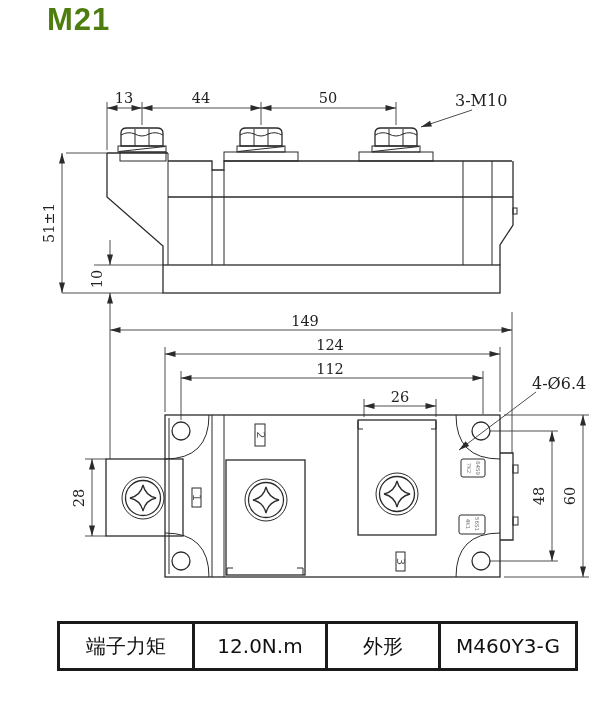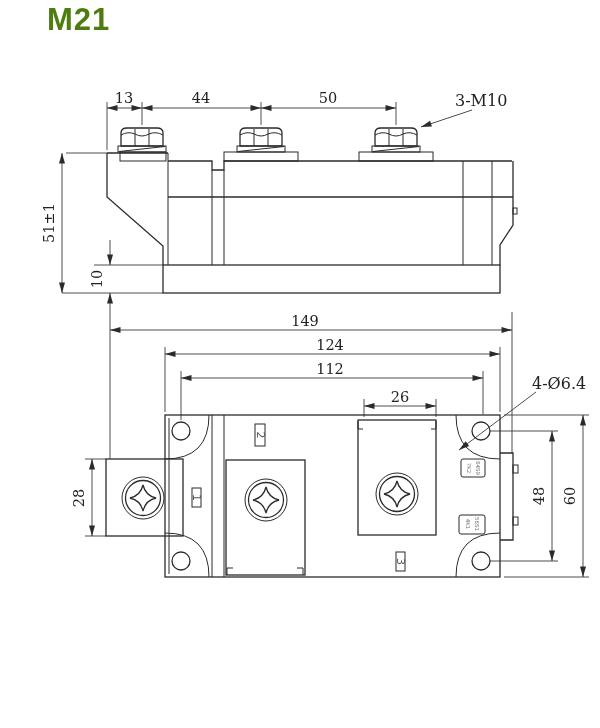--- a/index.html
+++ b/index.html
@@ -197,14 +197,20 @@
     </g>
     <g>
       <rect class="thin" x="396" y="552" width="9" height="19"></rect>
       <text class="tagtxt" x="400.5" y="561.5" text-anchor="middle" dominant-baseline="central" transform="rotate(90 400.5 561.5)">3</text>
     </g>
   </g>
 </svg>
 
 <table class="spec-table">
   <tbody>
+      <tr>
+    <td style="width:124px">端子力矩</td>
+    <td style="width:122px">12.0N.m</td>
+    <td style="width:102px">外形</td>
+    <td style="width:126px">M460Y3-G</td>
+  </tr>
 </tbody>
   </table>
 
 </body></html>

